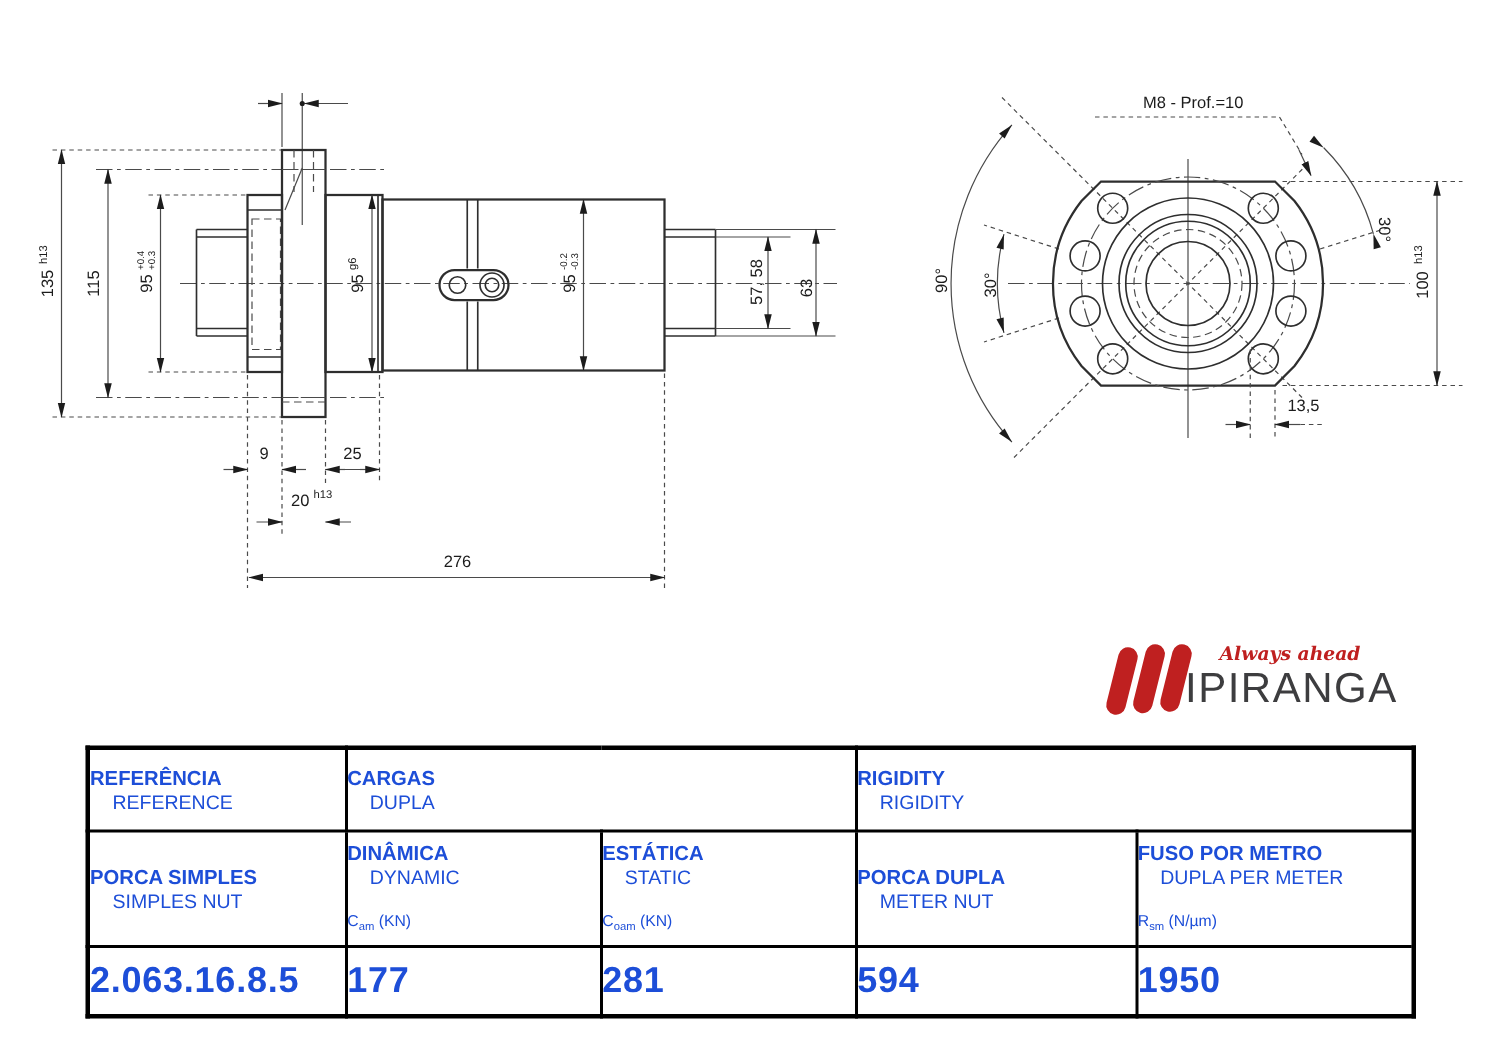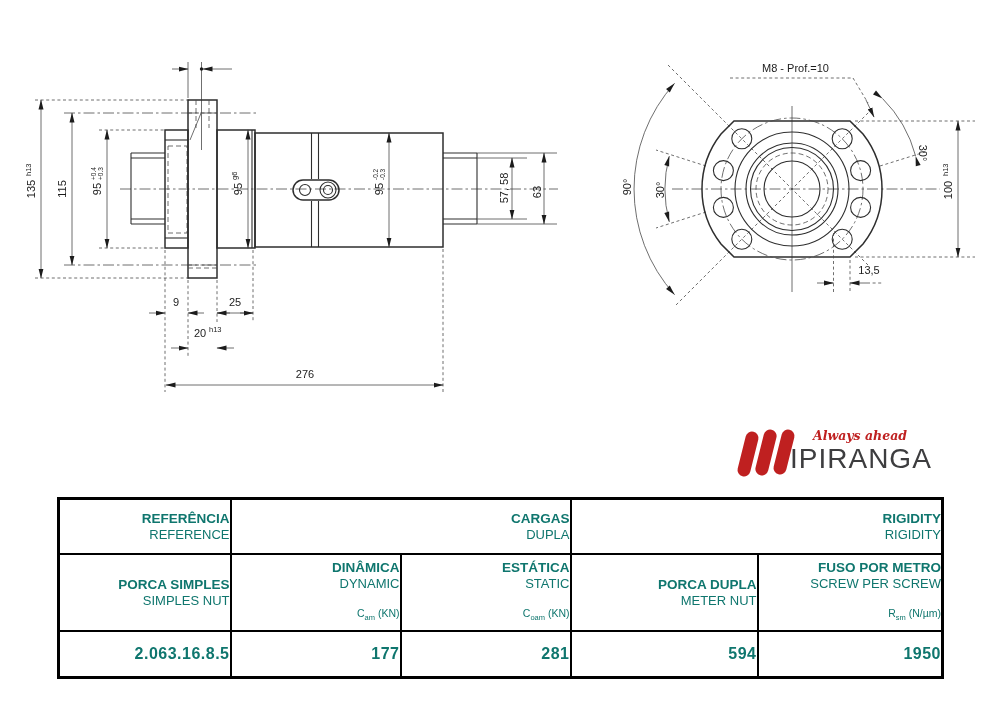--- a/index.html
+++ b/index.html
@@ -14,26 +14,26 @@
   .dh {stroke-dasharray:5,3;}
   .dc {stroke-dasharray:11,3,2.5,3;}
   text.dim{font-family:"Liberation Sans",sans-serif;font-size:11px;fill:#1c1c1c;}
   text.sup{font-family:"Liberation Sans",sans-serif;font-size:7.5px;fill:#1c1c1c;}
   text.tol{font-family:"Liberation Sans",sans-serif;font-size:6.5px;fill:#1c1c1c;}
   text.brand{font-family:"Liberation Sans",sans-serif;font-size:28px;letter-spacing:1px;}
   text.tagline{font-family:"DejaVu Serif",serif;font-style:italic;font-weight:bold;font-size:12.5px;}
   
   table.spec{position:absolute;left:57px;top:497px;border-collapse:collapse;table-layout:fixed;
              border:3px solid #000;}
-  table.spec td{border:2px solid #000;text-align:right;vertical-align:middle;padding:0;color:#0f766e;}
+  table.spec td{border:2px solid #000;text-align:left;vertical-align:middle;padding:0;color:#1d4ed8;}
   .pt{font-weight:bold;font-size:13.5px;line-height:17px;}
   .en{font-size:13px;line-height:16px;margin-left:15px;}
   .fsub{font-size:10.5px;line-height:13px;margin-top:15px;}
   .fsub sub{font-size:7.5px;}
-  .val{font-weight:bold;font-size:16px;letter-spacing:0.5px;}
+  .val{font-weight:bold;font-size:24px;letter-spacing:0.5px;}
 </style>
 </head>
 <body>
 
 <div class="stage">
 
 <svg width="1000" height="495" viewBox="0 0 1000 495">
   <defs>
     <marker id="arw" orient="auto-start-reverse" markerUnits="userSpaceOnUse" markerWidth="11" markerHeight="7" refX="9.5" refY="3.5" viewBox="0 0 11 7">
       <path d="M0,1 L10,3.5 L0,6 Z" fill="#1c1c1c"></path>
@@ -325,21 +325,21 @@
       <div class="pt">ESTÁTICA</div>
       <div class="en">STATIC</div>
       <div class="fsub"><span>C</span><sub>oam</sub><span> (KN)</span></div>
     </td>
     <td>
       <div class="pt">PORCA DUPLA</div>
       <div class="en">METER NUT</div>
     </td>
     <td>
       <div class="pt">FUSO POR METRO</div>
-      <div class="en">SCREW PER SCREW</div>
+      <div class="en">DUPLA PER METER</div>
       <div class="fsub"><span>R</span><sub>sm</sub><span> (N/µm)</span></div>
     </td>
   </tr>
   <tr style="height:47px">
     <td class="val">2.063.16.8.5</td>
     <td class="val">177</td>
     <td class="val">281</td>
     <td class="val">594</td>
     <td class="val">1950</td>
   </tr>

